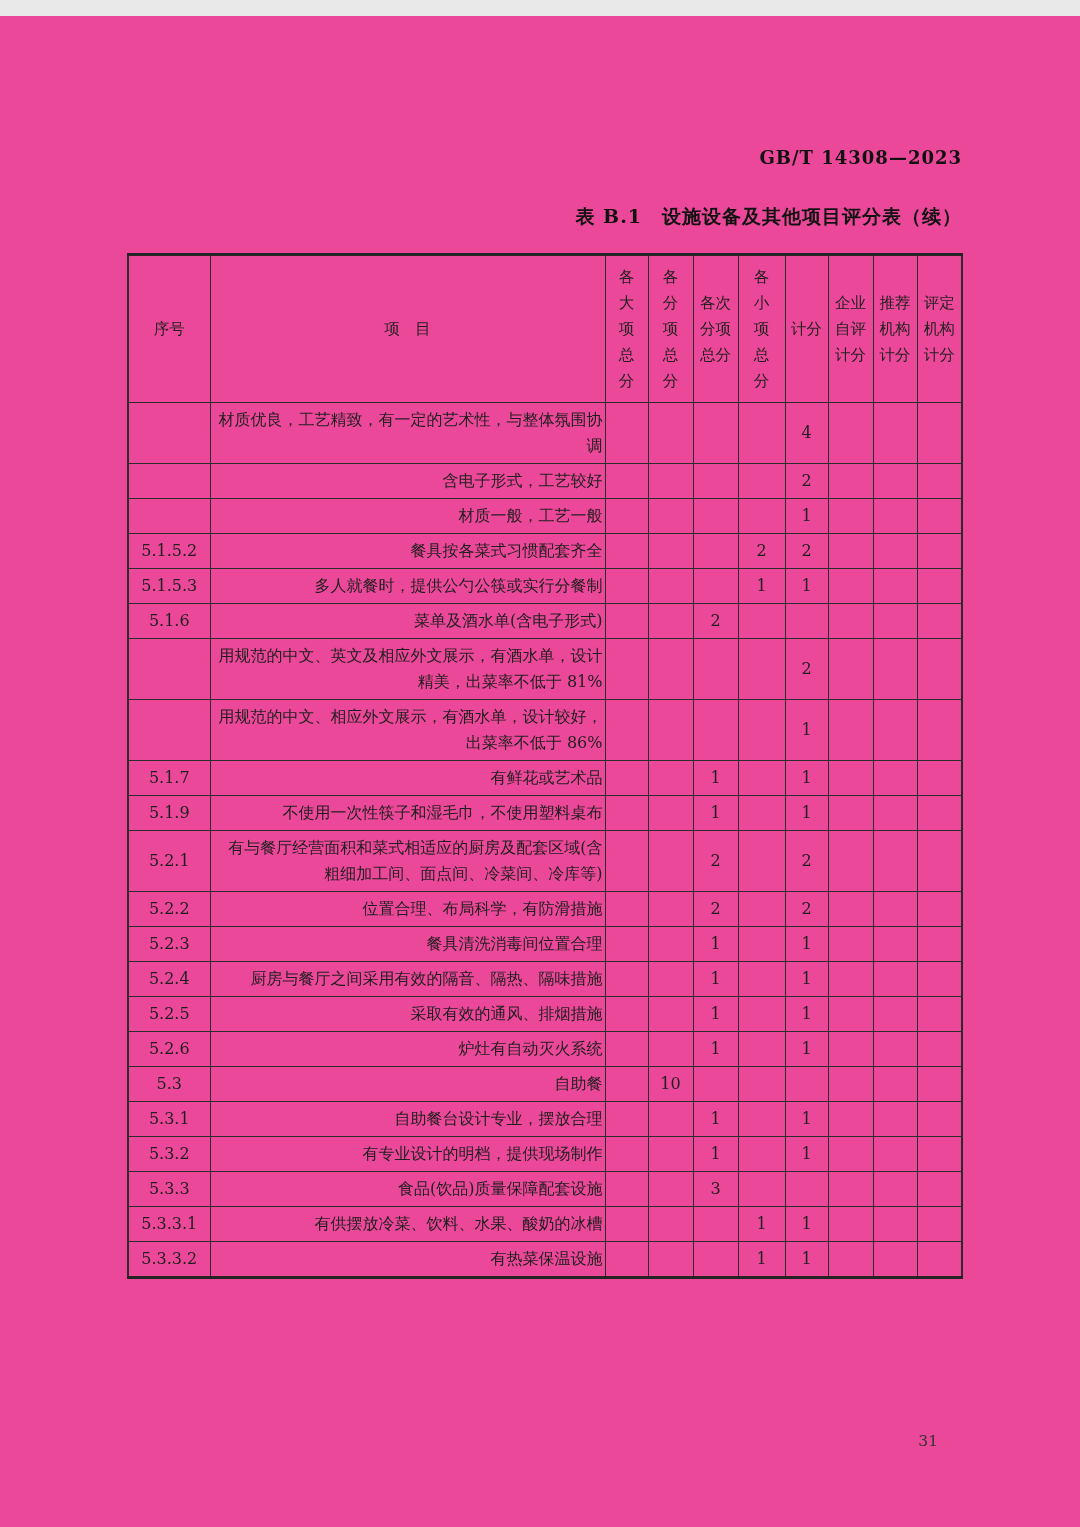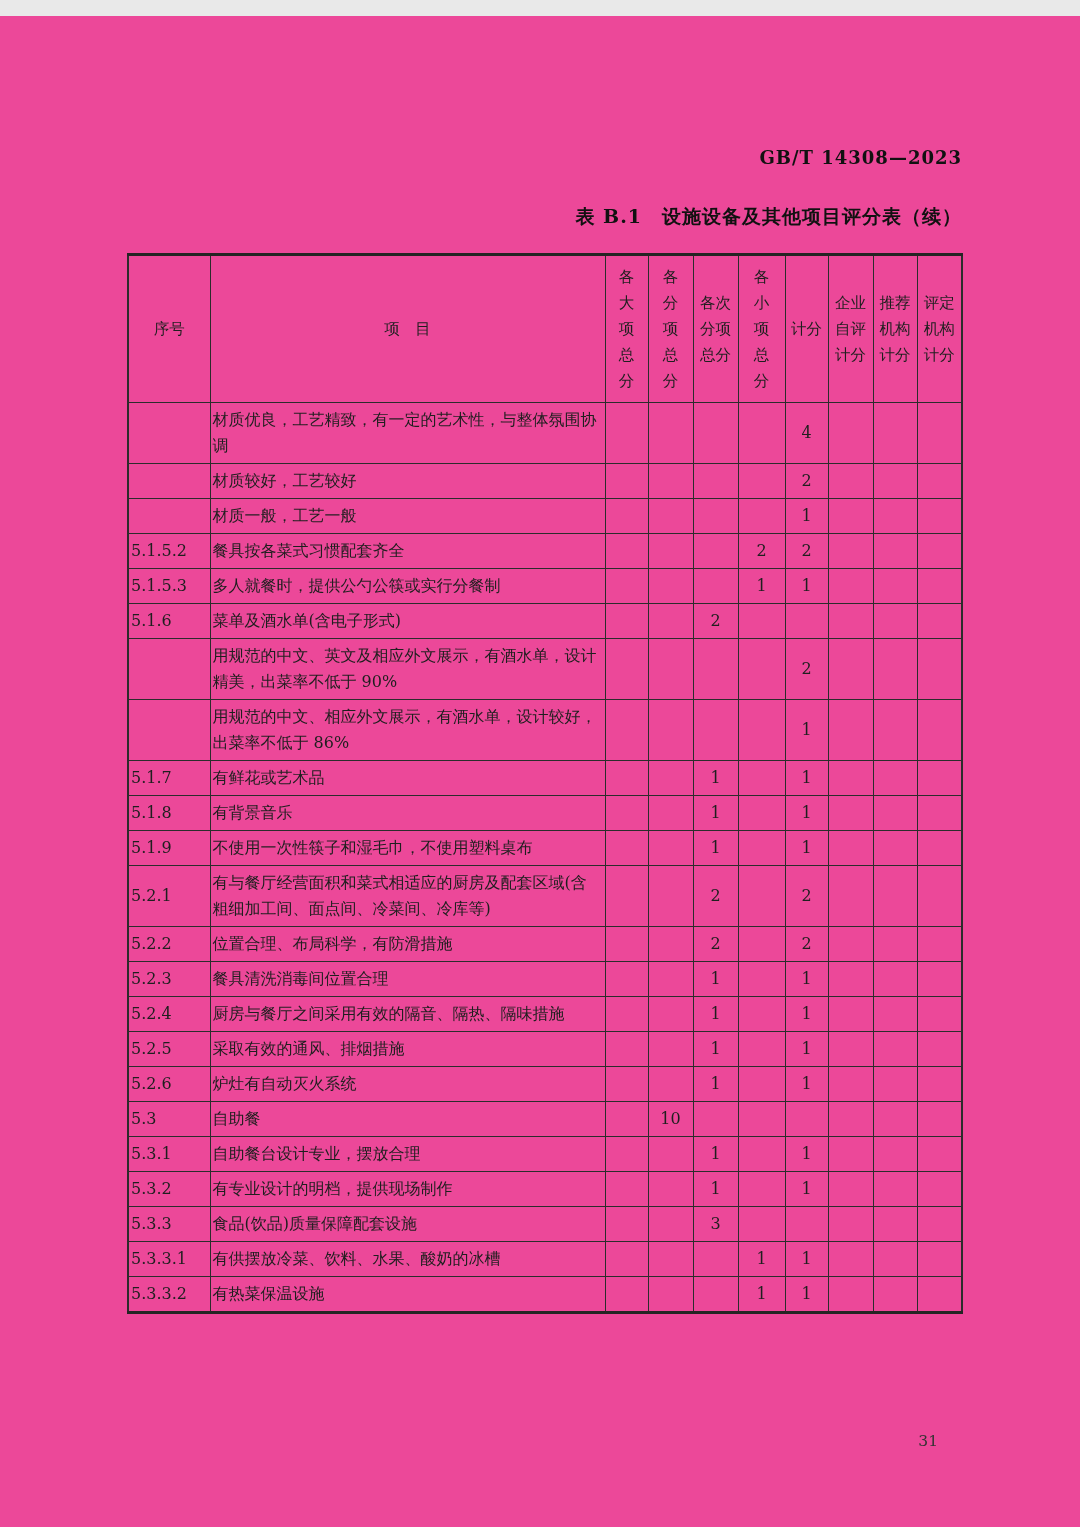--- a/index.html
+++ b/index.html
@@ -55,26 +55,26 @@
     white-space:pre-line;
     padding:2px 1px;
   }
   table.scoring td {
     height:34px;
     font-size:16px;
     line-height:26px;
     padding:4px 2px;
   }
   td.sn {
-    text-align:left;
+    text-align:center;
     padding-left:7px;
     font-size:15.5px;
   }
   td.item {
-    text-align:left;
+    text-align:right;
     padding-left:12px;
     padding-right:8px;
   }
   td.num { text-align:center; }
   .page-num {
     position:absolute;
     top:1416px; right:142px;
     font-size:15.5px;
     color:#333;
   }
@@ -143,21 +143,21 @@
           <td class="num"></td>
           <td class="num"></td>
           <td class="num"></td>
           <td class="num">4</td>
           <td class="num"></td>
           <td class="num"></td>
           <td class="num"></td>
         </tr>
         <tr>
           <td class="sn"></td>
-          <td class="item">材质较好，工艺较好</td>
+          <td class="item">含电子形式，工艺较好</td>
           <td class="num"></td>
           <td class="num"></td>
           <td class="num"></td>
           <td class="num"></td>
           <td class="num">2</td>
           <td class="num"></td>
           <td class="num"></td>
           <td class="num"></td>
         </tr>
         <tr>
@@ -203,21 +203,21 @@
           <td class="num"></td>
           <td class="num">2</td>
           <td class="num"></td>
           <td class="num"></td>
           <td class="num"></td>
           <td class="num"></td>
           <td class="num"></td>
         </tr>
         <tr>
           <td class="sn"></td>
-          <td class="item">用规范的中文、英文及相应外文展示，有酒水单，设计精美，出菜率不低于 90%</td>
+          <td class="item">用规范的中文、英文及相应外文展示，有酒水单，设计精美，出菜率不低于 81%</td>
           <td class="num"></td>
           <td class="num"></td>
           <td class="num"></td>
           <td class="num"></td>
           <td class="num">2</td>
           <td class="num"></td>
           <td class="num"></td>
           <td class="num"></td>
         </tr>
         <tr>
@@ -238,32 +238,20 @@
           <td class="num"></td>
           <td class="num"></td>
           <td class="num">1</td>
           <td class="num"></td>
           <td class="num">1</td>
           <td class="num"></td>
           <td class="num"></td>
           <td class="num"></td>
         </tr>
         <tr>
-          <td class="sn">5.1.8</td>
-          <td class="item">有背景音乐</td>
-          <td class="num"></td>
-          <td class="num"></td>
-          <td class="num">1</td>
-          <td class="num"></td>
-          <td class="num">1</td>
-          <td class="num"></td>
-          <td class="num"></td>
-          <td class="num"></td>
-        </tr>
-        <tr>
           <td class="sn">5.1.9</td>
           <td class="item">不使用一次性筷子和湿毛巾，不使用塑料桌布</td>
           <td class="num"></td>
           <td class="num"></td>
           <td class="num">1</td>
           <td class="num"></td>
           <td class="num">1</td>
           <td class="num"></td>
           <td class="num"></td>
           <td class="num"></td>

